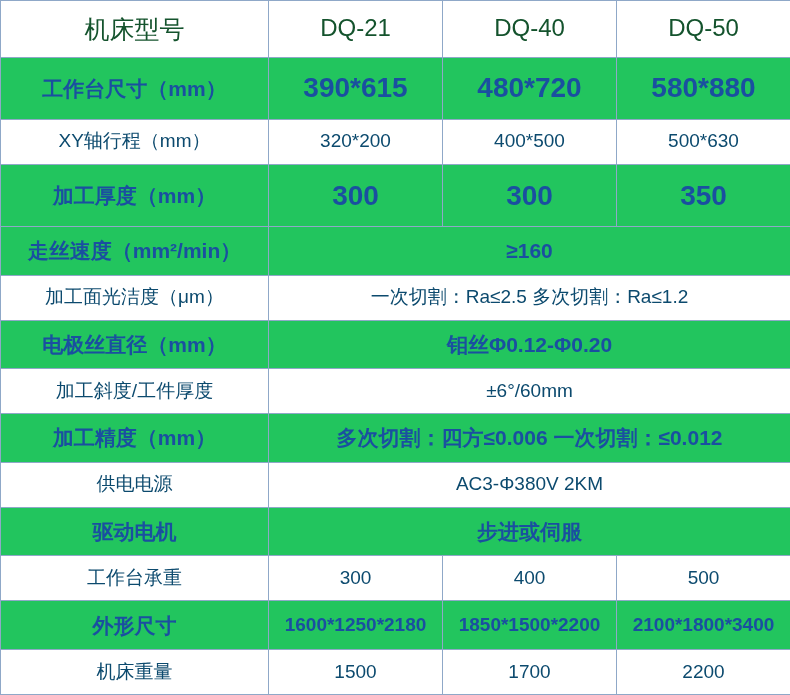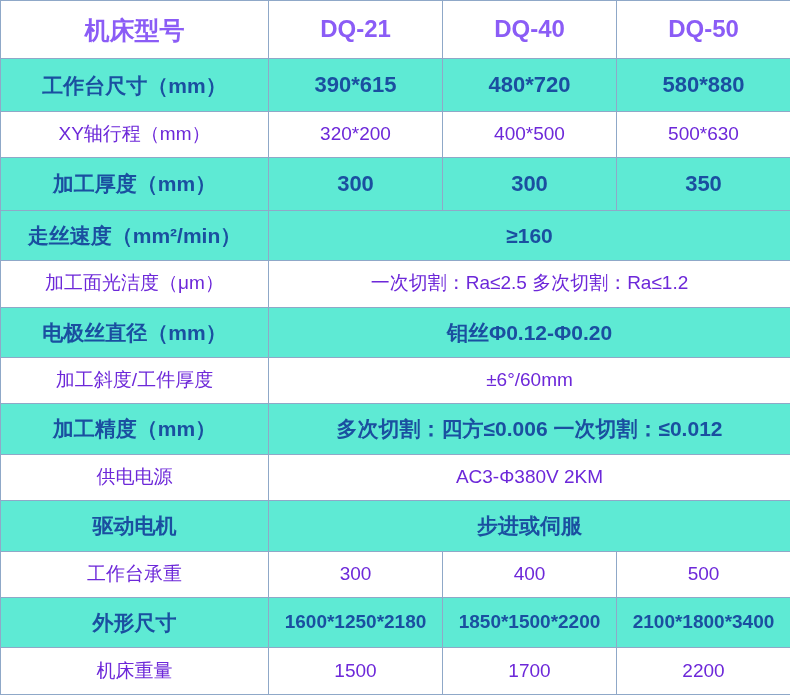--- a/index.html
+++ b/index.html
@@ -22,55 +22,55 @@
   table.spec-table col.c0 { width: 268px; }
   table.spec-table col.c1 { width: 174px; }
   table.spec-table col.c2 { width: 174px; }
   table.spec-table col.c3 { width: 174px; }
 
   table.spec-table td {
     border: 1px solid #8fa8c8;
     text-align: center;
     vertical-align: middle;
     padding: 2px 4px;
-    color: #6d28d9;
+    color: #0c4a6e;
     font-size: 19px;
     line-height: 1.2;
   }
   
   tr.header-row td {
     font-size: 24px;
-    font-weight: bold;
+    font-weight: normal;
     background: #ffffff;
-    color: #8b5cf6;
+    color: #14532d;
   }
   
   tr.alt td {
-    background: #5eead4;
+    background: #22c55e;
     color: #1a4fa0;
     font-weight: bold;
   }
   tr.plain td {
     background: #ffffff;
   }
   td.label {
     font-size: 21px;
   }
   tr.alt td.label {
     font-size: 21px;
     font-weight: bold;
   }
   tr.header-row td.label {
     font-size: 25px;
   }
   td.val {
     font-size: 20px;
   }
   tr.alt td.val {
-    font-size: 22px;
+    font-size: 28px;
   }
   td.small {
     font-size: 15px;
   }
   td.big {
     font-size: 22px;
   }
   td.span-val {
     font-size: 20px;
   }

